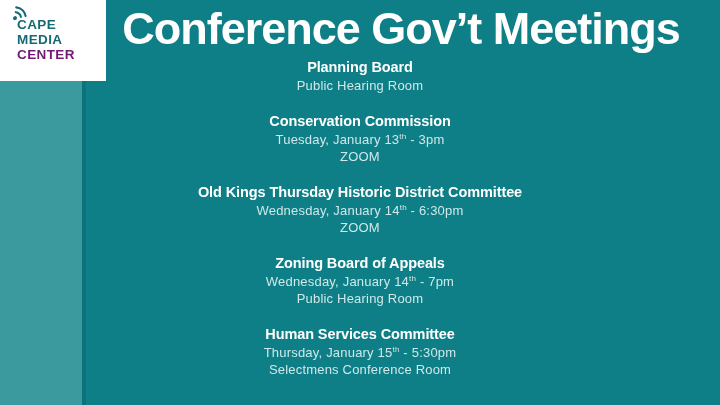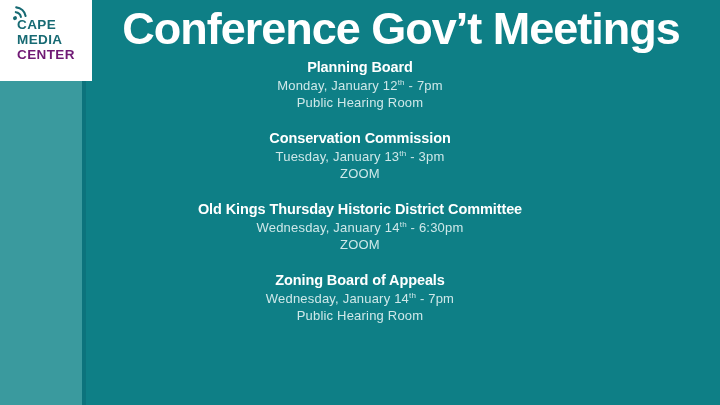--- a/index.html
+++ b/index.html
@@ -22,21 +22,21 @@
     position: absolute;
     left: 82px; top: 81px; bottom: 0;
     width: 4px;
     background: #0c737c;
   }
 
   
   .logo-box {
     position: absolute;
     left: 0; top: 0;
-    width: 92px; height: 81px;
+    width: 106px; height: 81px;
     background: #ffffff;
   }
   .logo-waves {
     position: absolute;
     left: 11px; top: 5px;
     width: 26px; height: 16px;
   }
   .logo-text {
     position: absolute;
     left: 17px; top: 17px;
@@ -113,21 +113,20 @@
 </div>
 
 <div class="header">
   <div class="header-title">Conference Gov’t Meetings</div>
 </div>
 
 <div class="meetings">
 
   <div class="meeting">
     <div class="meeting-name">Planning Board</div>
-    <div class="meeting-date"><span>Monday, January 12</span><sup>th</sup><span> - 7pm</span></div>
     <div class="meeting-location">Public Hearing Room</div>
   </div>
 
   <div class="meeting">
     <div class="meeting-name">Conservation Commission</div>
     <div class="meeting-date"><span>Tuesday, January 13</span><sup>th</sup><span> - 3pm</span></div>
     <div class="meeting-location">ZOOM</div>
   </div>
 
   <div class="meeting">
@@ -135,14 +134,19 @@
     <div class="meeting-date"><span>Wednesday, January 14</span><sup>th</sup><span> - 6:30pm</span></div>
     <div class="meeting-location">ZOOM</div>
   </div>
 
   <div class="meeting">
     <div class="meeting-name">Zoning Board of Appeals</div>
     <div class="meeting-date"><span>Wednesday, January 14</span><sup>th</sup><span> - 7pm</span></div>
     <div class="meeting-location">Public Hearing Room</div>
   </div>
 
+  <div class="meeting">
+    <div class="meeting-name">Human Services Committee</div>
+    <div class="meeting-date"><span>Thursday, January 15</span><sup>th</sup><span> - 5:30pm</span></div>
+    <div class="meeting-location">Selectmens Conference Room</div>
+  </div>
 
 </div>
 
 </body></html>

